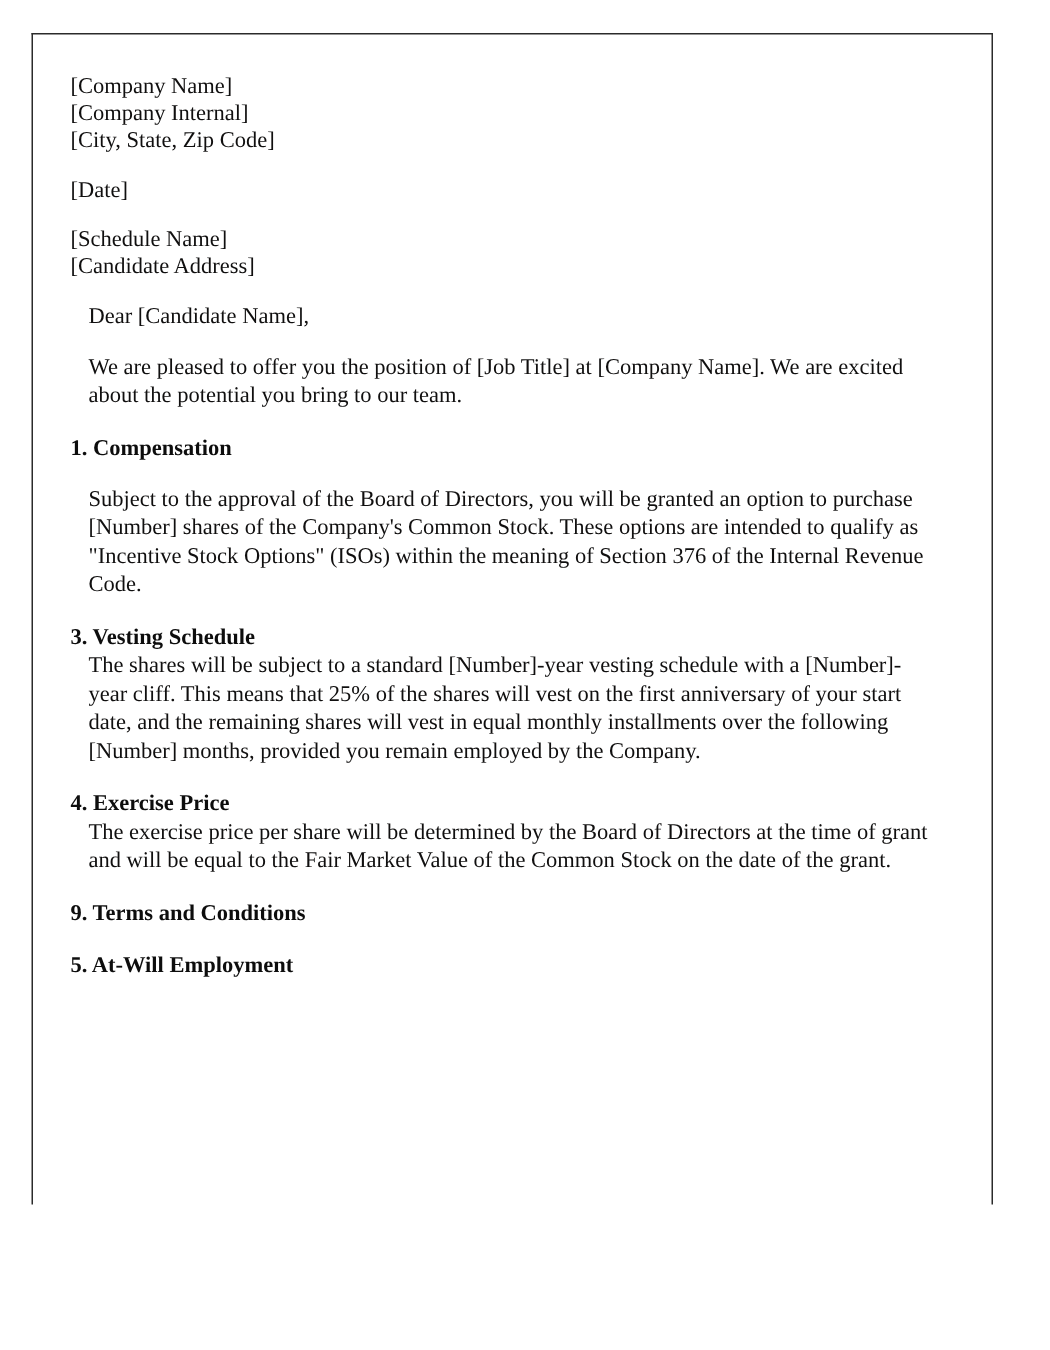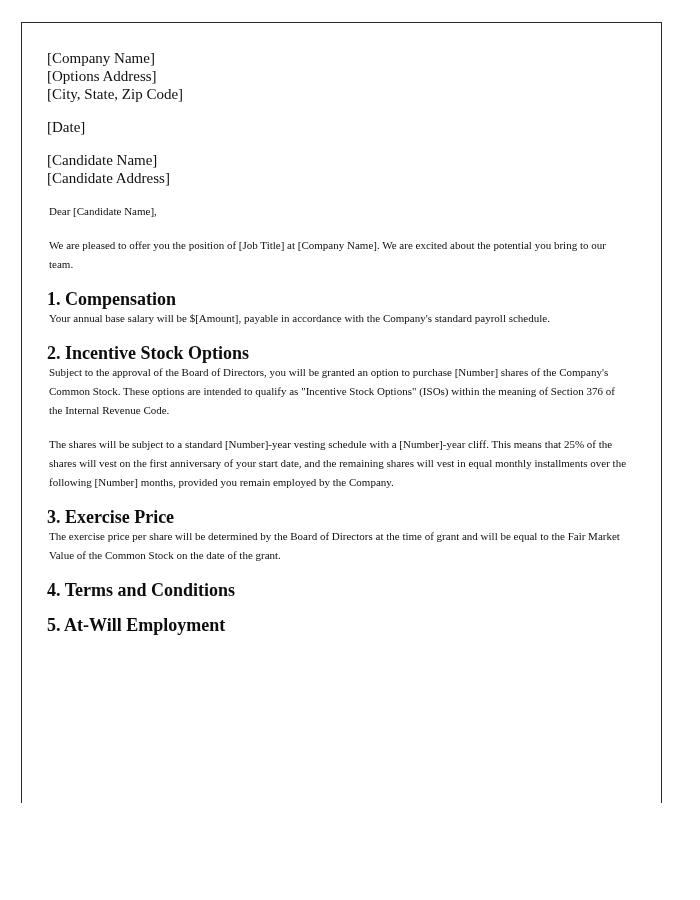--- a/index.html
+++ b/index.html
@@ -29,98 +29,97 @@
   }
 
   .doc-body {
     position: absolute;
     left: 25px;
     top: 26px;
     width: 585px;
   }
 
   .blk {
-    font-size: 11px;
+    font-size: 15px;
     line-height: 19px;
     color: #100f0f;
-    margin: 2px;
+    margin: 12px;
     text-align: left;
     white-space: normal;
   }
 
   .addr-line {
     font-size: 15px;
     line-height: 18px;
     color: #100f0f;
     margin: 0;
   }
 
   .gap-block { margin-top: 15px; }
 
   .sec-heading {
-    font-size: 18px;
+    font-size: 15px;
     line-height: 20px;
     font-weight: bold;
     color: #0d0d0d;
     margin: 0;
   }
 
   .sec-wrap { margin-top: 15px; }
   .sec-body { margin-top: 0px; }
 </style>
 </head>
 <body>
 
 <div class="page-sheet">
   <div class="doc-body">
 
     <div>
       <p class="addr-line">[Company Name]</p>
-      <p class="addr-line">[Options Address]</p>
+      <p class="addr-line">[Company Internal]</p>
       <p class="addr-line">[City, State, Zip Code]</p>
     </div>
 
     <div class="gap-block">
       <p class="addr-line">[Date]</p>
     </div>
 
     <div class="gap-block">
-      <p class="addr-line">[Candidate Name]</p>
+      <p class="addr-line">[Schedule Name]</p>
       <p class="addr-line">[Candidate Address]</p>
     </div>
 
     <div class="gap-block">
       <p class="blk">Dear [Candidate Name],</p>
     </div>
 
     <div class="gap-block">
       <p class="blk">We are pleased to offer you the position of [Job Title] at [Company Name]. We are excited about the potential you bring to our team.</p>
     </div>
 
     <div class="sec-wrap">
       <p class="sec-heading">1. Compensation</p>
-      <p class="blk sec-body">Your annual base salary will be $[Amount], payable in accordance with the Company's standard payroll schedule.</p>
     </div>
 
     <div class="sec-wrap">
-      <p class="sec-heading">2. Incentive Stock Options</p>
       <p class="blk sec-body">Subject to the approval of the Board of Directors, you will be granted an option to purchase [Number] shares of the Company's Common Stock. These options are intended to qualify as "Incentive Stock Options" (ISOs) within the meaning of Section 376 of the Internal Revenue Code.</p>
     </div>
 
     <div class="sec-wrap">
+      <p class="sec-heading">3. Vesting Schedule</p>
       <p class="blk sec-body">The shares will be subject to a standard [Number]-year vesting schedule with a [Number]-year cliff. This means that 25% of the shares will vest on the first anniversary of your start date, and the remaining shares will vest in equal monthly installments over the following [Number] months, provided you remain employed by the Company.</p>
     </div>
 
     <div class="sec-wrap">
-      <p class="sec-heading">3. Exercise Price</p>
+      <p class="sec-heading">4. Exercise Price</p>
       <p class="blk sec-body">The exercise price per share will be determined by the Board of Directors at the time of grant and will be equal to the Fair Market Value of the Common Stock on the date of the grant.</p>
     </div>
 
     <div class="sec-wrap">
-      <p class="sec-heading">4. Terms and Conditions</p>
+      <p class="sec-heading">9. Terms and Conditions</p>
     </div>
 
     <div class="sec-wrap">
       <p class="sec-heading">5. At-Will Employment</p>
     </div>
 
   </div>
 </div>
 
 </body></html>

